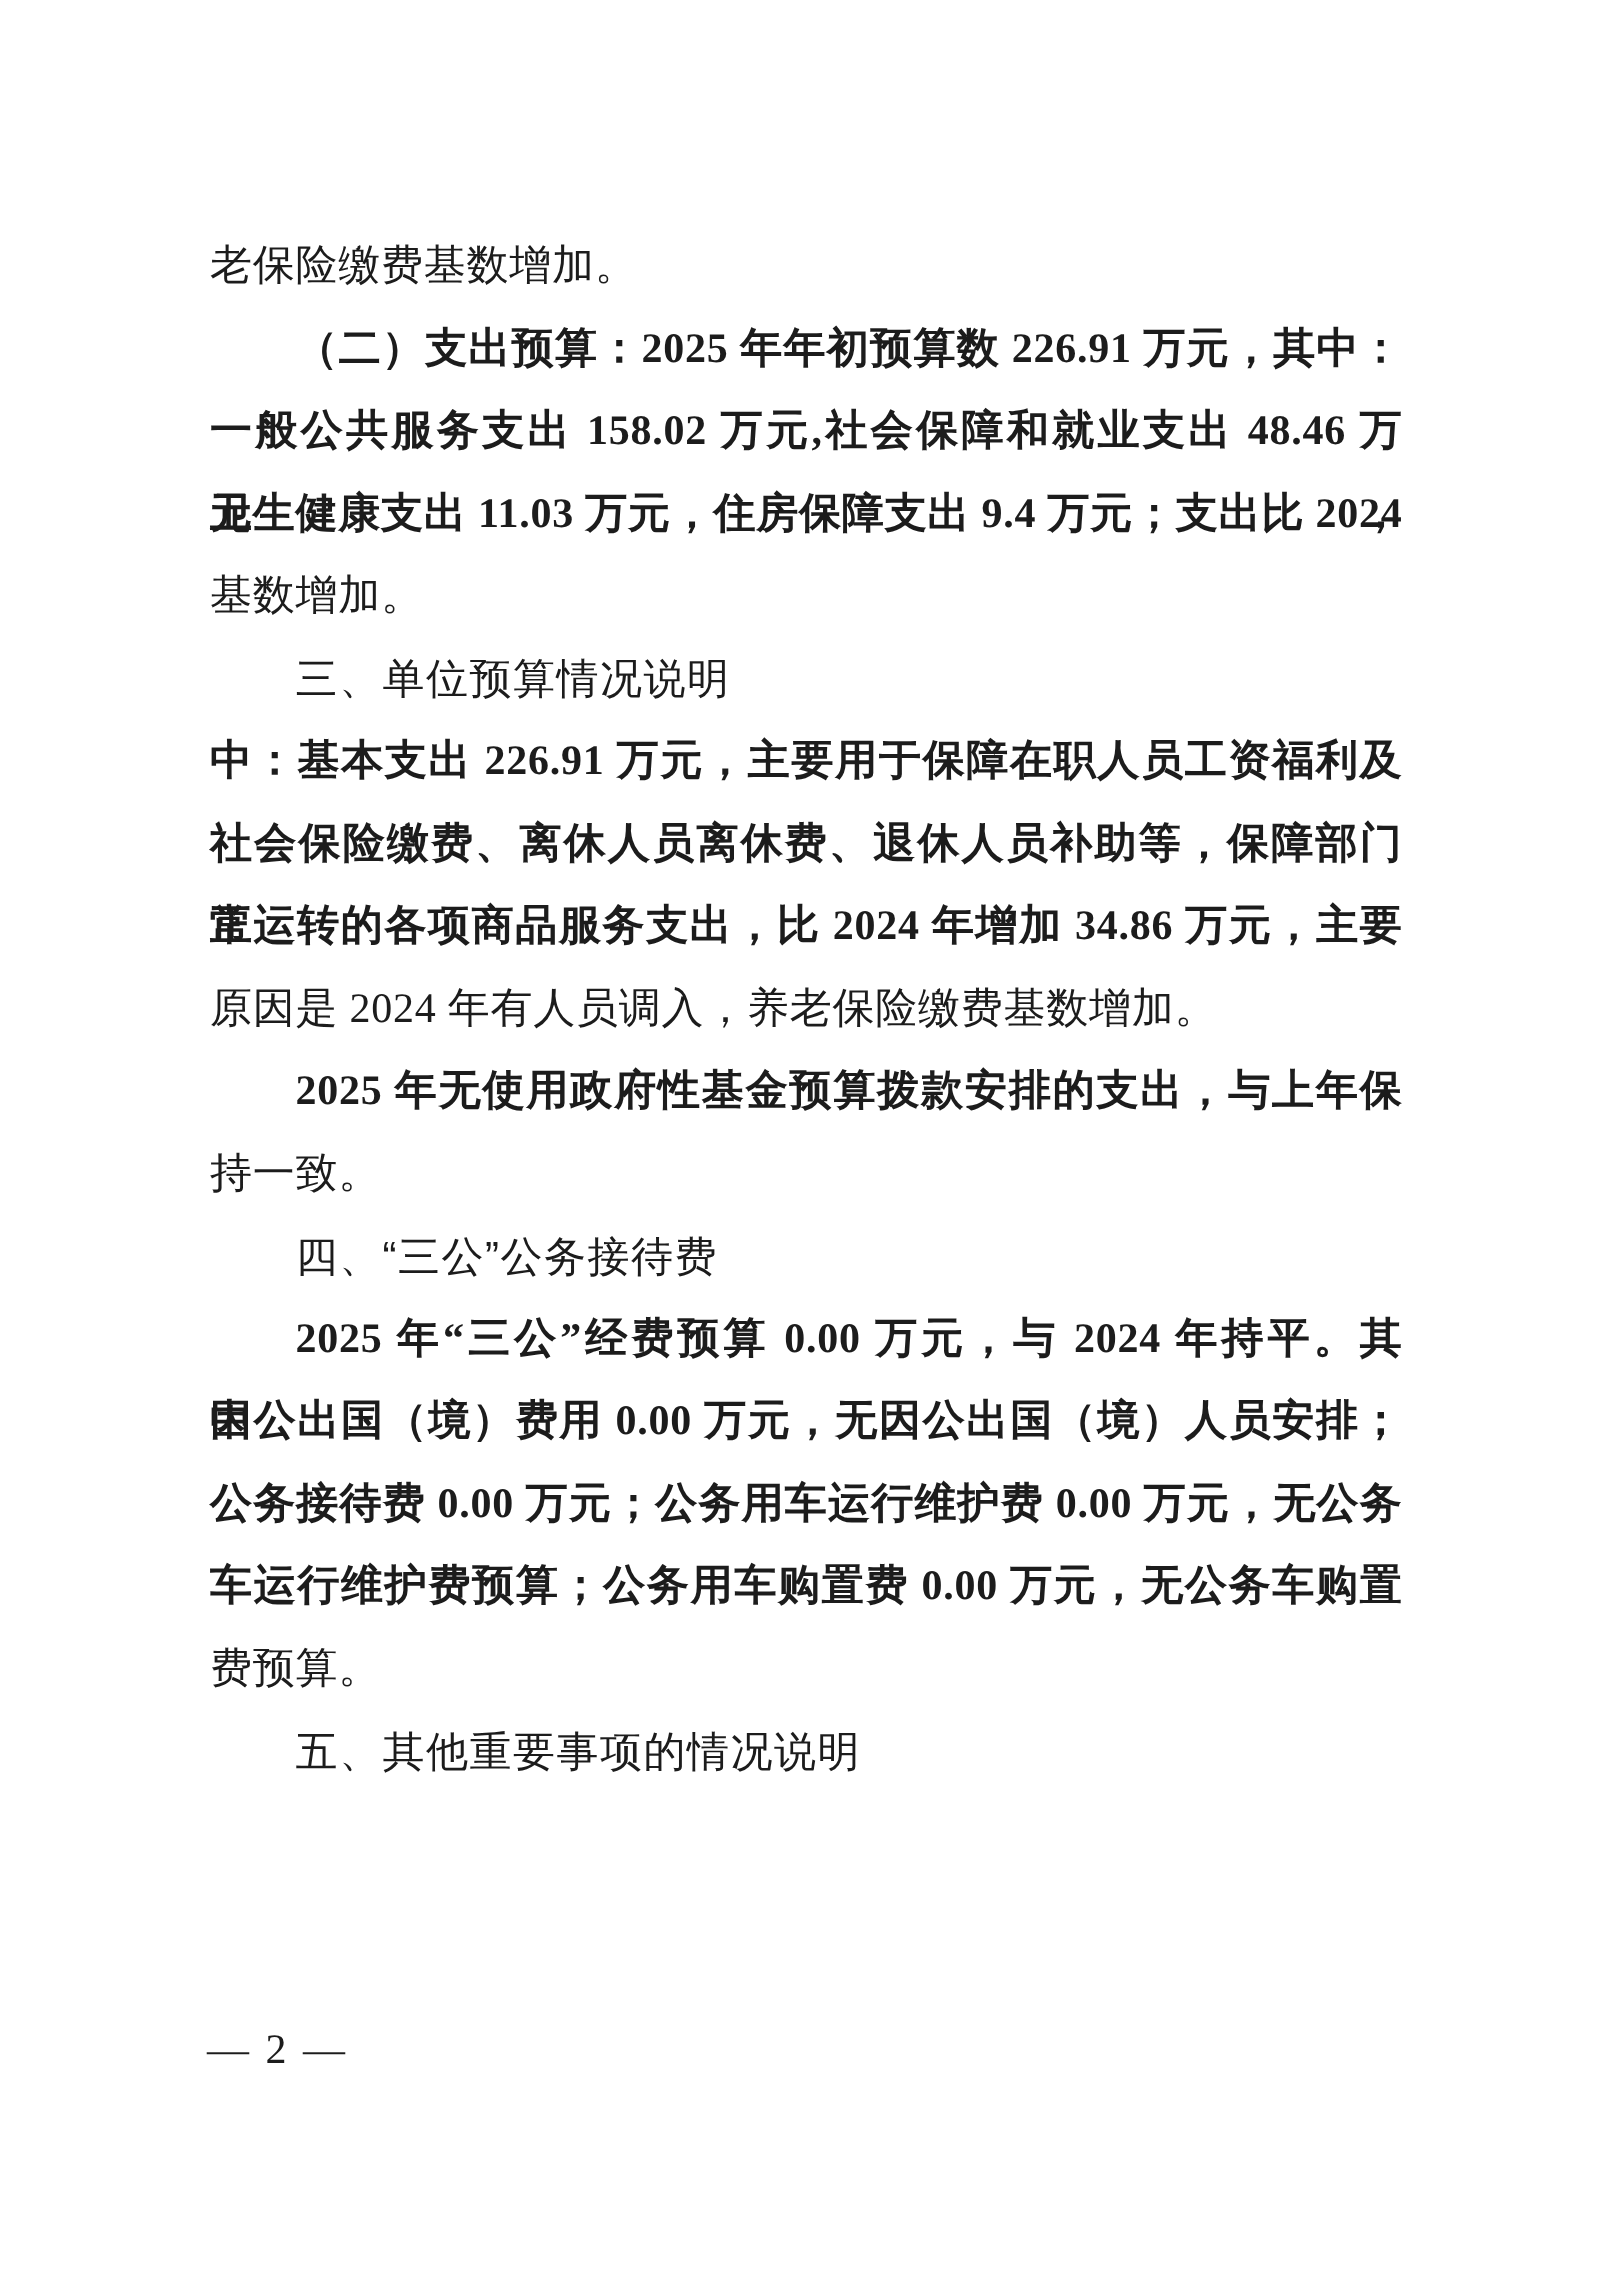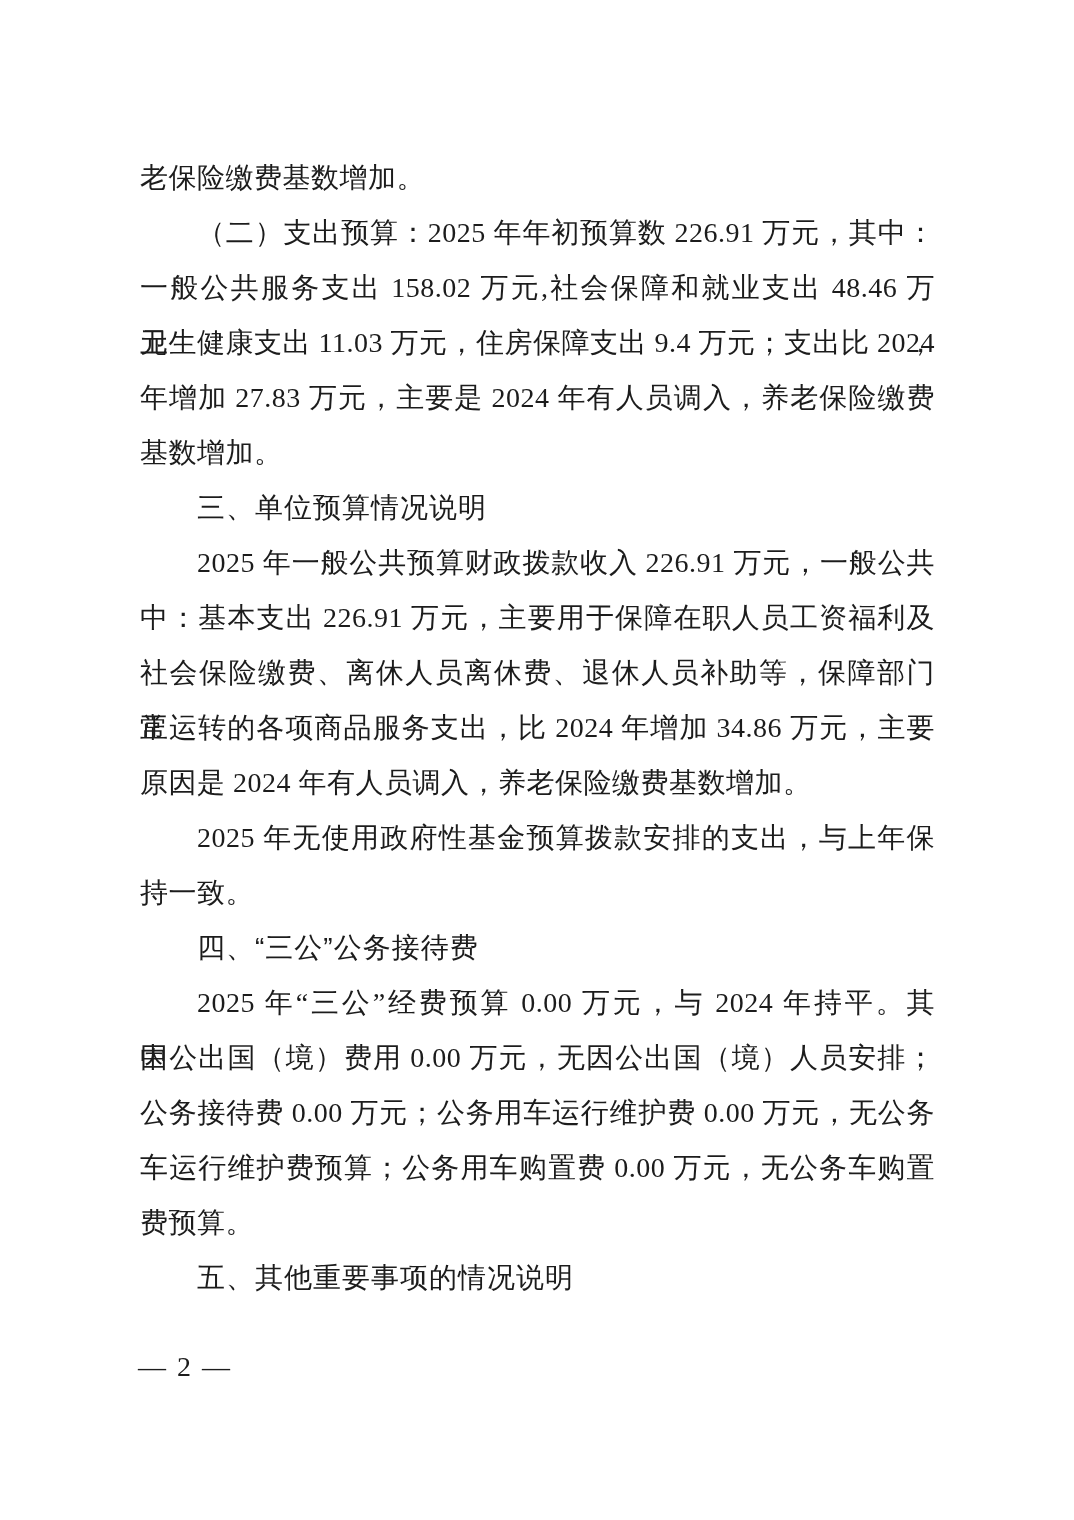--- a/index.html
+++ b/index.html
@@ -32,20 +32,21 @@
     font-size: 28px;
     line-height: 55px;
     height: 55px;
     text-align: left;
     white-space: normal;
     letter-spacing: 0.5px;
   }
   .line.justify {
     text-align: justify;
     text-align-last: justify;
+    font-weight: bold;
   }
   .line.indent {
     text-indent: 57px;
   }
   .line.heading {
     font-family: "Liberation Sans", "DejaVu Sans", sans-serif;
     font-weight: 400;
     letter-spacing: 1px;
   }
   .page-number {
@@ -60,24 +61,22 @@
 </style>
 </head>
 <body>
 
 <div class="page">
   <div class="content">
       <div class="line body">老保险缴费基数增加。</div>
       <div class="line body indent justify">（二）支出预算：2025 年年初预算数 226.91 万元，其中：</div>
       <div class="line body justify">一般公共服务支出 158.02 万元,社会保障和就业支出 48.46 万元，</div>
       <div class="line body justify">卫生健康支出 11.03 万元，住房保障支出 9.4 万元；支出比 2024</div>
-      <div class="line body justify">年增加 27.83 万元，主要是 2024 年有人员调入，养老保险缴费</div>
       <div class="line body">基数增加。</div>
       <div class="line heading indent">三、单位预算情况说明</div>
-      <div class="line body indent justify">2025 年一般公共预算财政拨款收入 226.91 万元，一般公共</div>
       <div class="line body justify">中：基本支出 226.91 万元，主要用于保障在职人员工资福利及</div>
       <div class="line body justify">社会保险缴费、离休人员离休费、退休人员补助等，保障部门正</div>
       <div class="line body justify">常运转的各项商品服务支出，比 2024 年增加 34.86 万元，主要</div>
       <div class="line body">原因是 2024 年有人员调入，养老保险缴费基数增加。</div>
       <div class="line body indent justify">2025 年无使用政府性基金预算拨款安排的支出，与上年保</div>
       <div class="line body">持一致。</div>
       <div class="line heading indent">四、“三公”公务接待费</div>
       <div class="line body indent justify">2025 年“三公”经费预算 0.00 万元，与 2024 年持平。其中：</div>
       <div class="line body justify">因公出国（境）费用 0.00 万元，无因公出国（境）人员安排；</div>
       <div class="line body justify">公务接待费 0.00 万元；公务用车运行维护费 0.00 万元，无公务</div>

